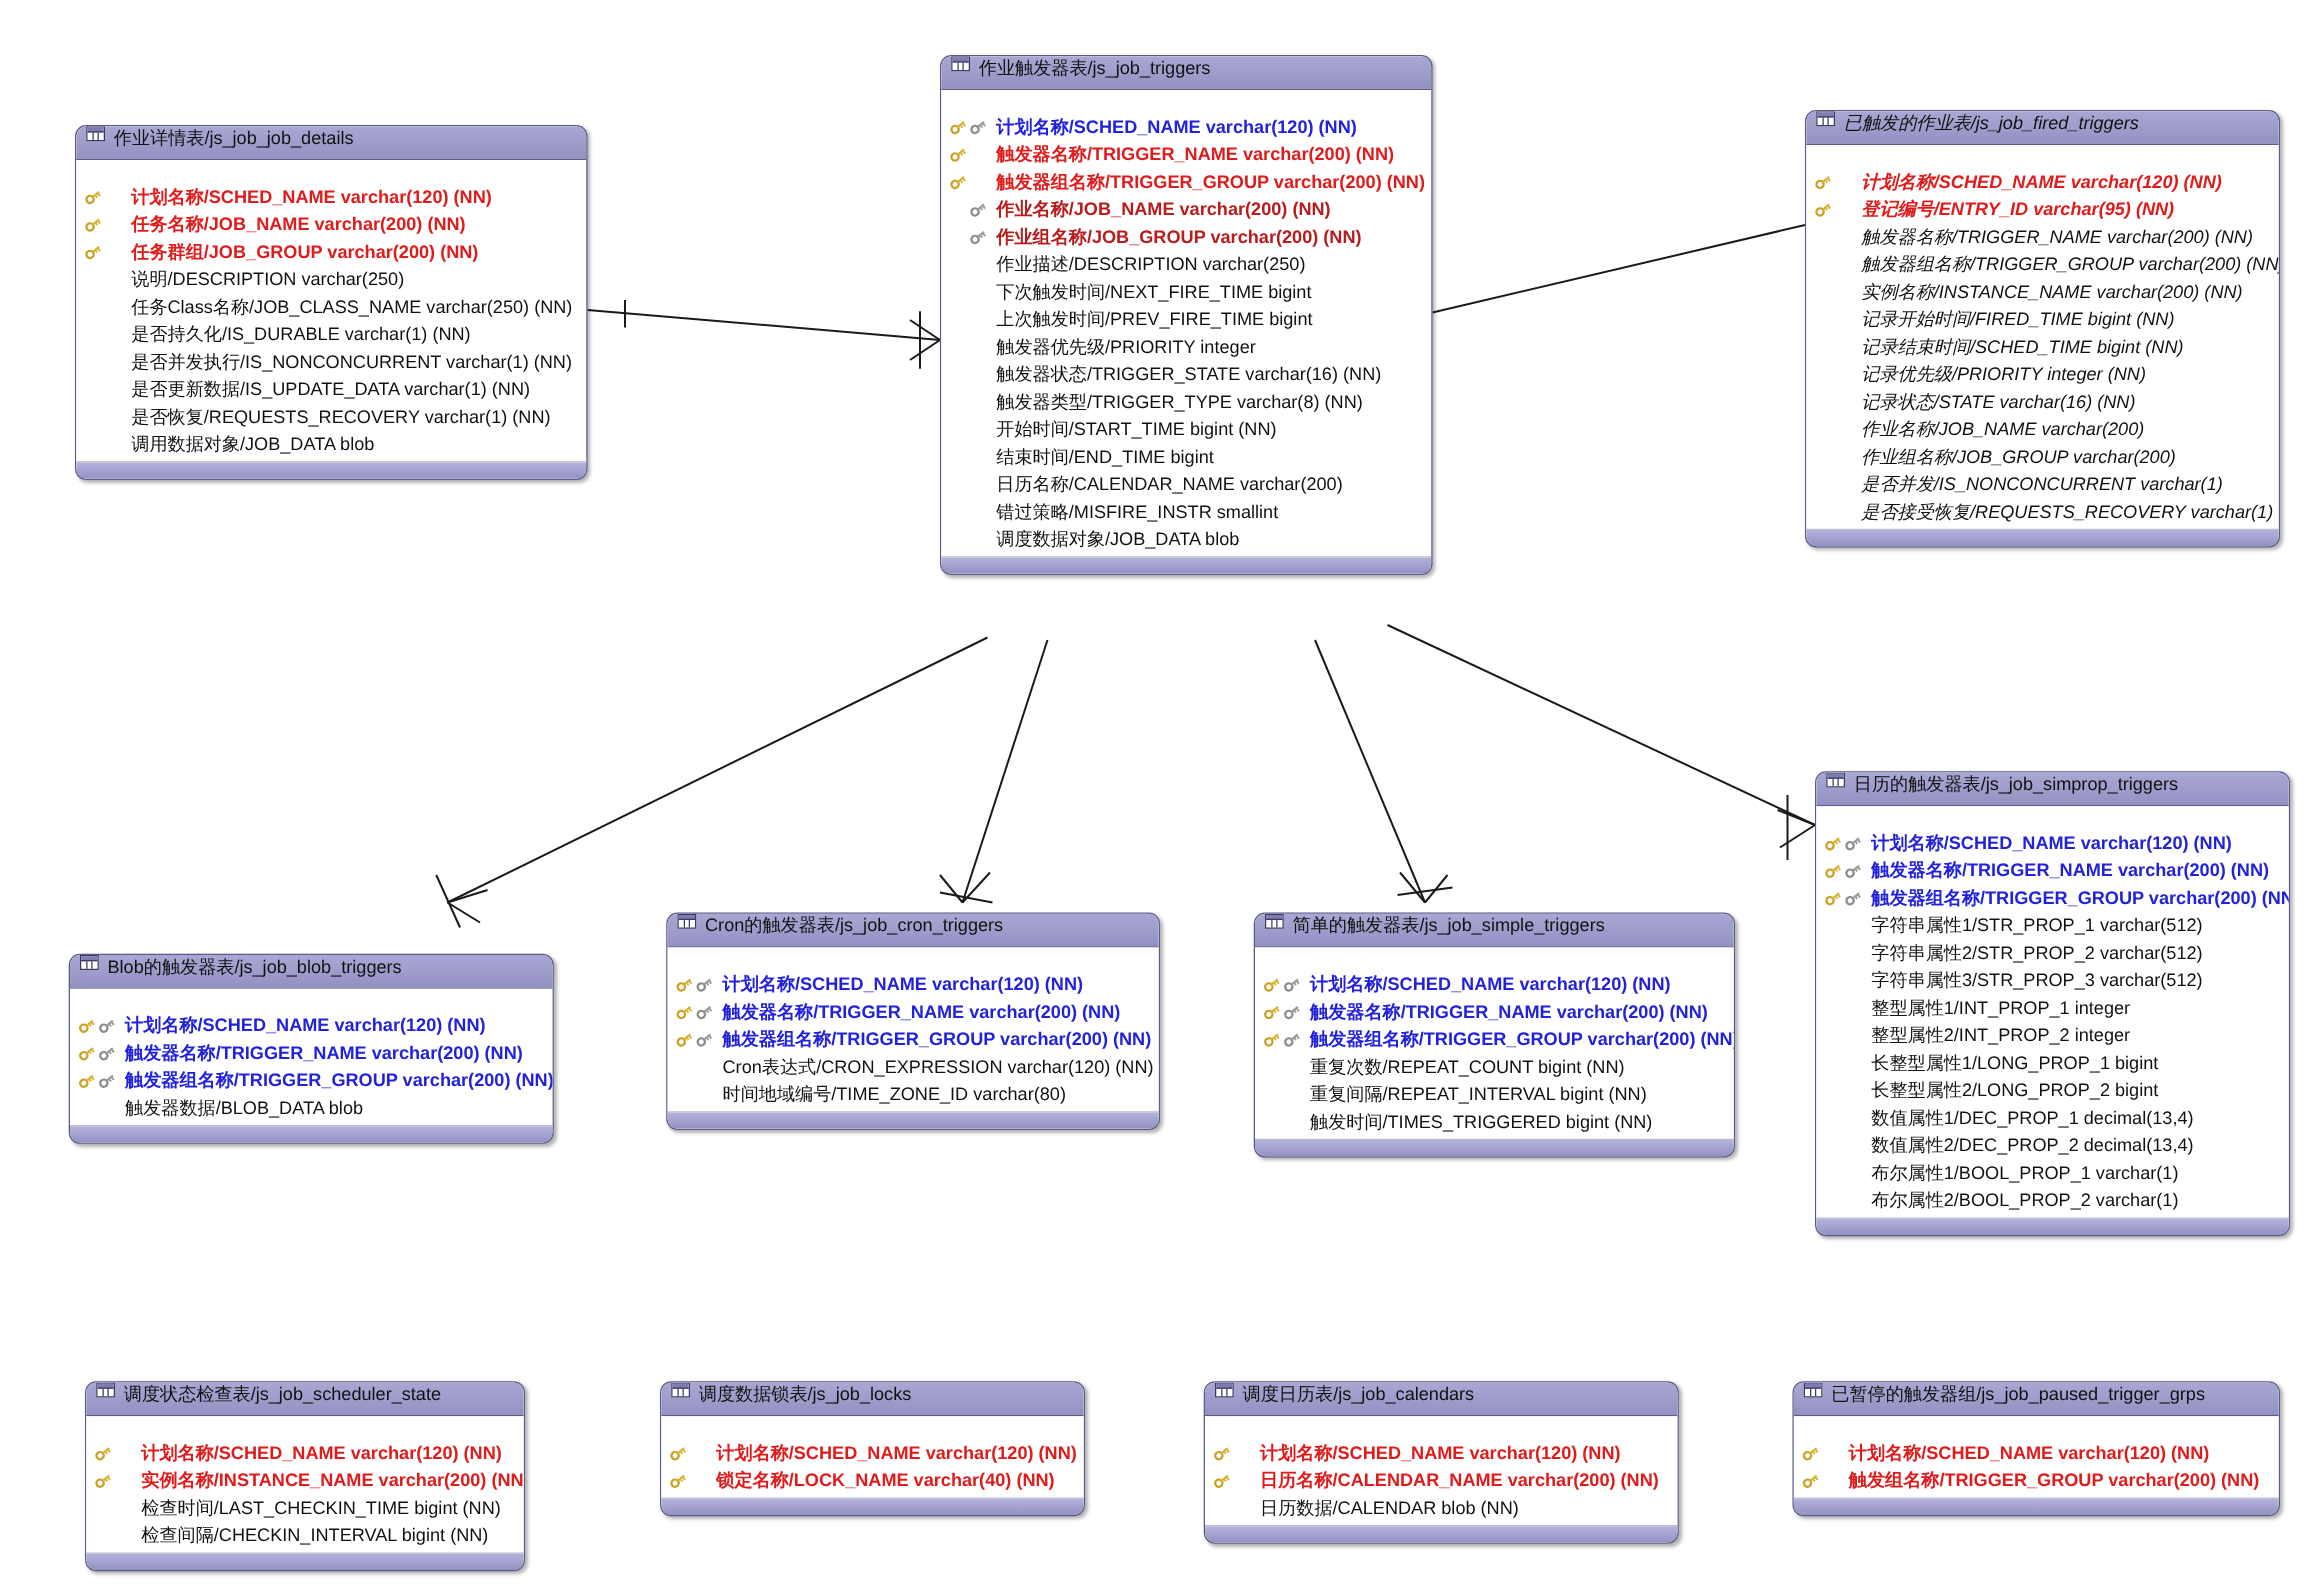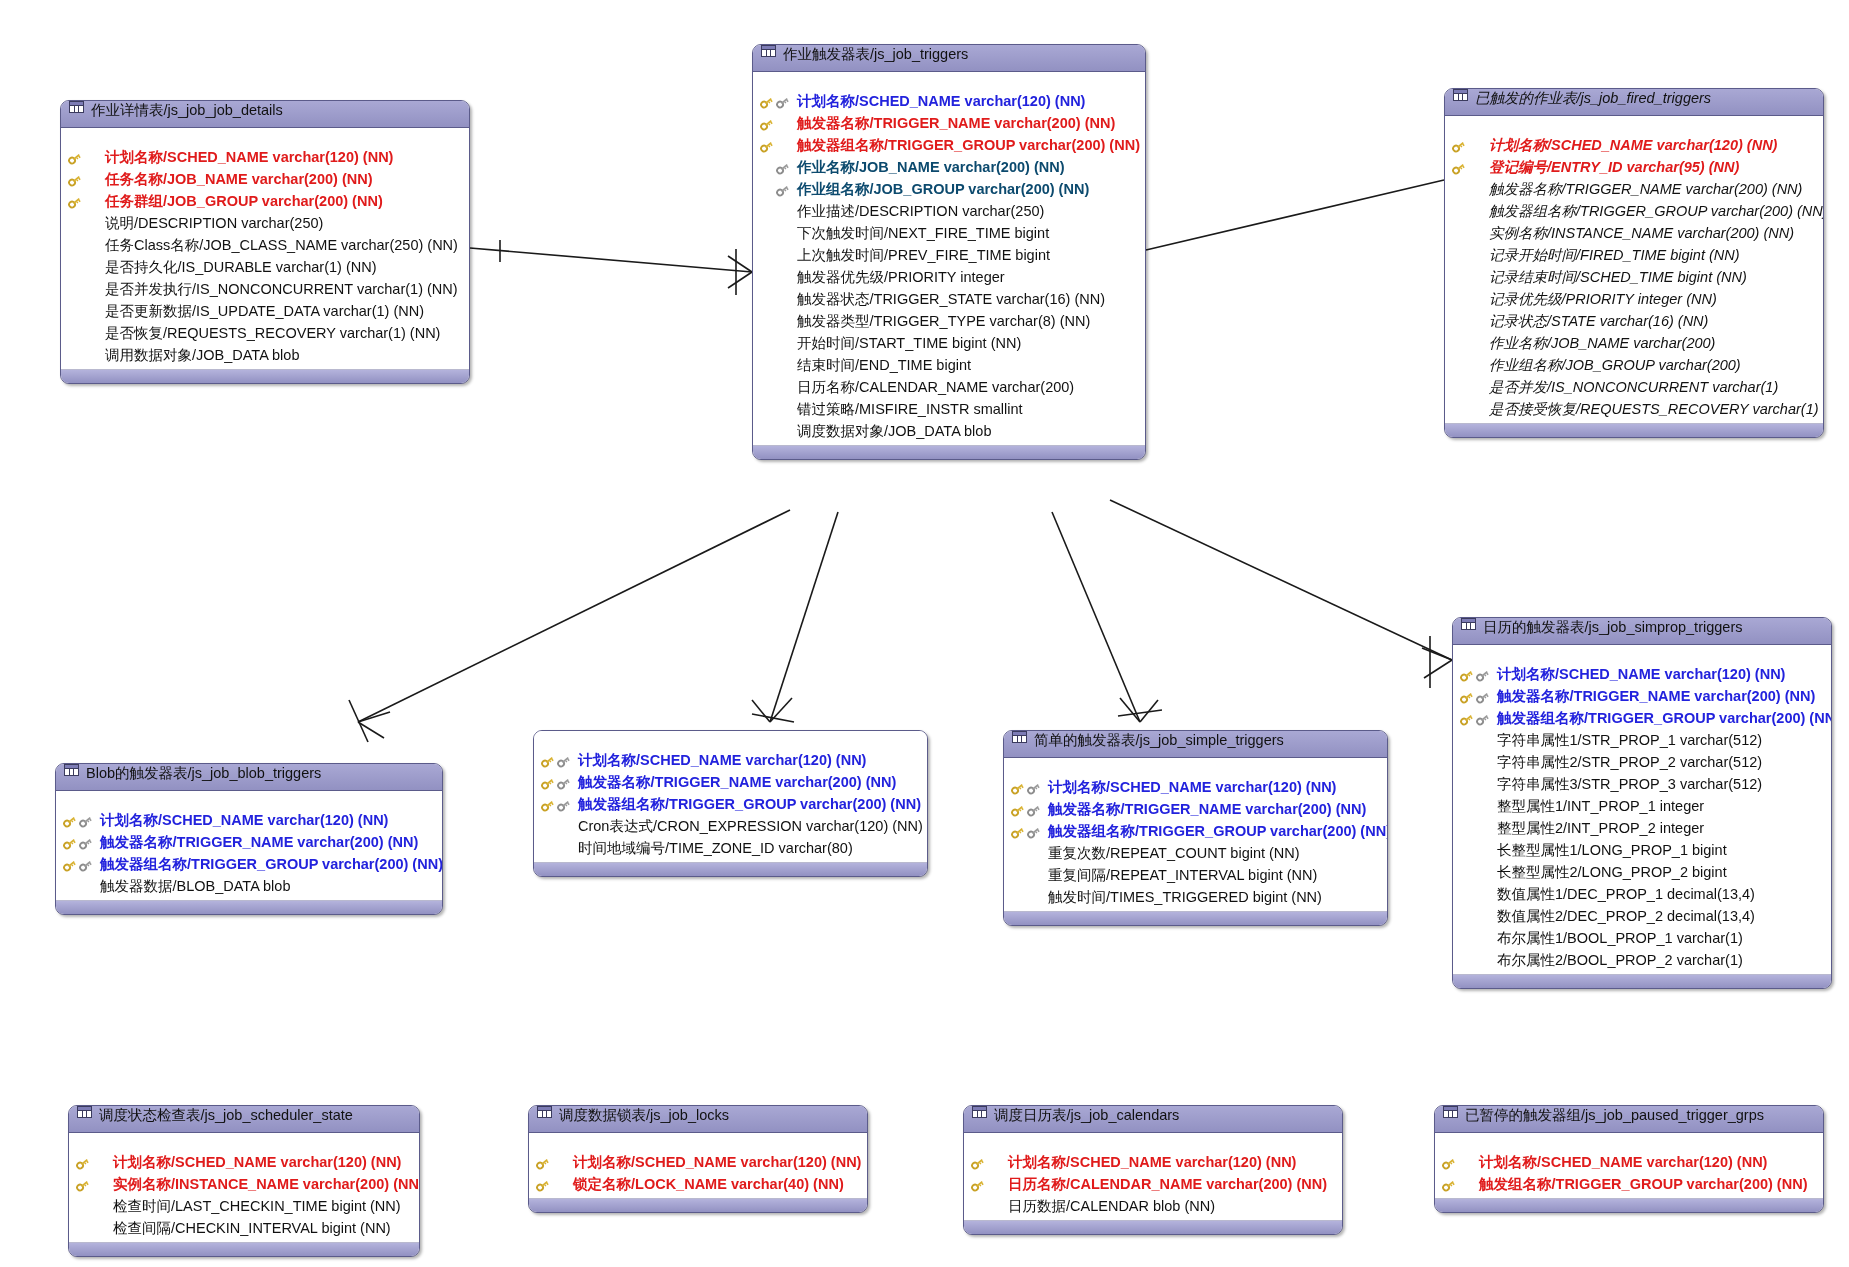--- a/index.html
+++ b/index.html
@@ -83,21 +83,21 @@
     display: inline-block;
     position: relative;
   }
   .fname {
     margin-left: 6px;
     font-size: 14.5px;
     color: #111;
   }
   .fname.pk    { color: #e01b1b; font-weight: bold; }
   .fname.pkfk  { color: #2222dd; font-weight: bold; }
-  .fname.fk    { color: #0c4a6e; font-weight: bold; }
+  .fname.fk    { color: #b91c1c; font-weight: bold; }
   .fname.plain { color: #111; font-weight: normal; }
 
   
   .tbl-icon {
     width: 15px; height: 12px;
     border: 1px solid #3b3b5e;
     background: #ffffff;
     position: relative;
     box-sizing: border-box;
     display: inline-block;
@@ -664,20 +664,24 @@
           </div>
           <div class="field">
             <span class="keyslot"></span>
             <span class="keyslot"></span>
             <span class="fname plain">触发器数据/BLOB_DATA blob</span>
           </div>
         </div>
         <div class="entity-footer"></div>
       </div>
       <div class="entity" style="left: 533px; top: 730px; width: 395px;">
+        <div class="entity-header">
+          <span class="tbl-icon"></span>
+          <span class="entity-title">Cron的触发器表/js_job_cron_triggers</span>
+        </div>
         <div class="entity-body">
           <div class="field">
             <span class="keyslot"><svg class="key" viewBox="0 0 16 16" aria-hidden="true">
                 <g transform="rotate(-40 8 8)">
                   <circle cx="4.6" cy="8" r="3.1" fill="none" stroke="#c9a227" stroke-width="2"></circle>
                   <rect x="6.6" y="7.1" width="8.0" height="1.9" fill="#d9b230"></rect>
                   <rect x="12.2" y="8.9" width="1.7" height="2.4" fill="#d9b230"></rect>
                   <rect x="9.6" y="8.9" width="1.5" height="1.9" fill="#d9b230"></rect>
                 </g>
               </svg></span>

